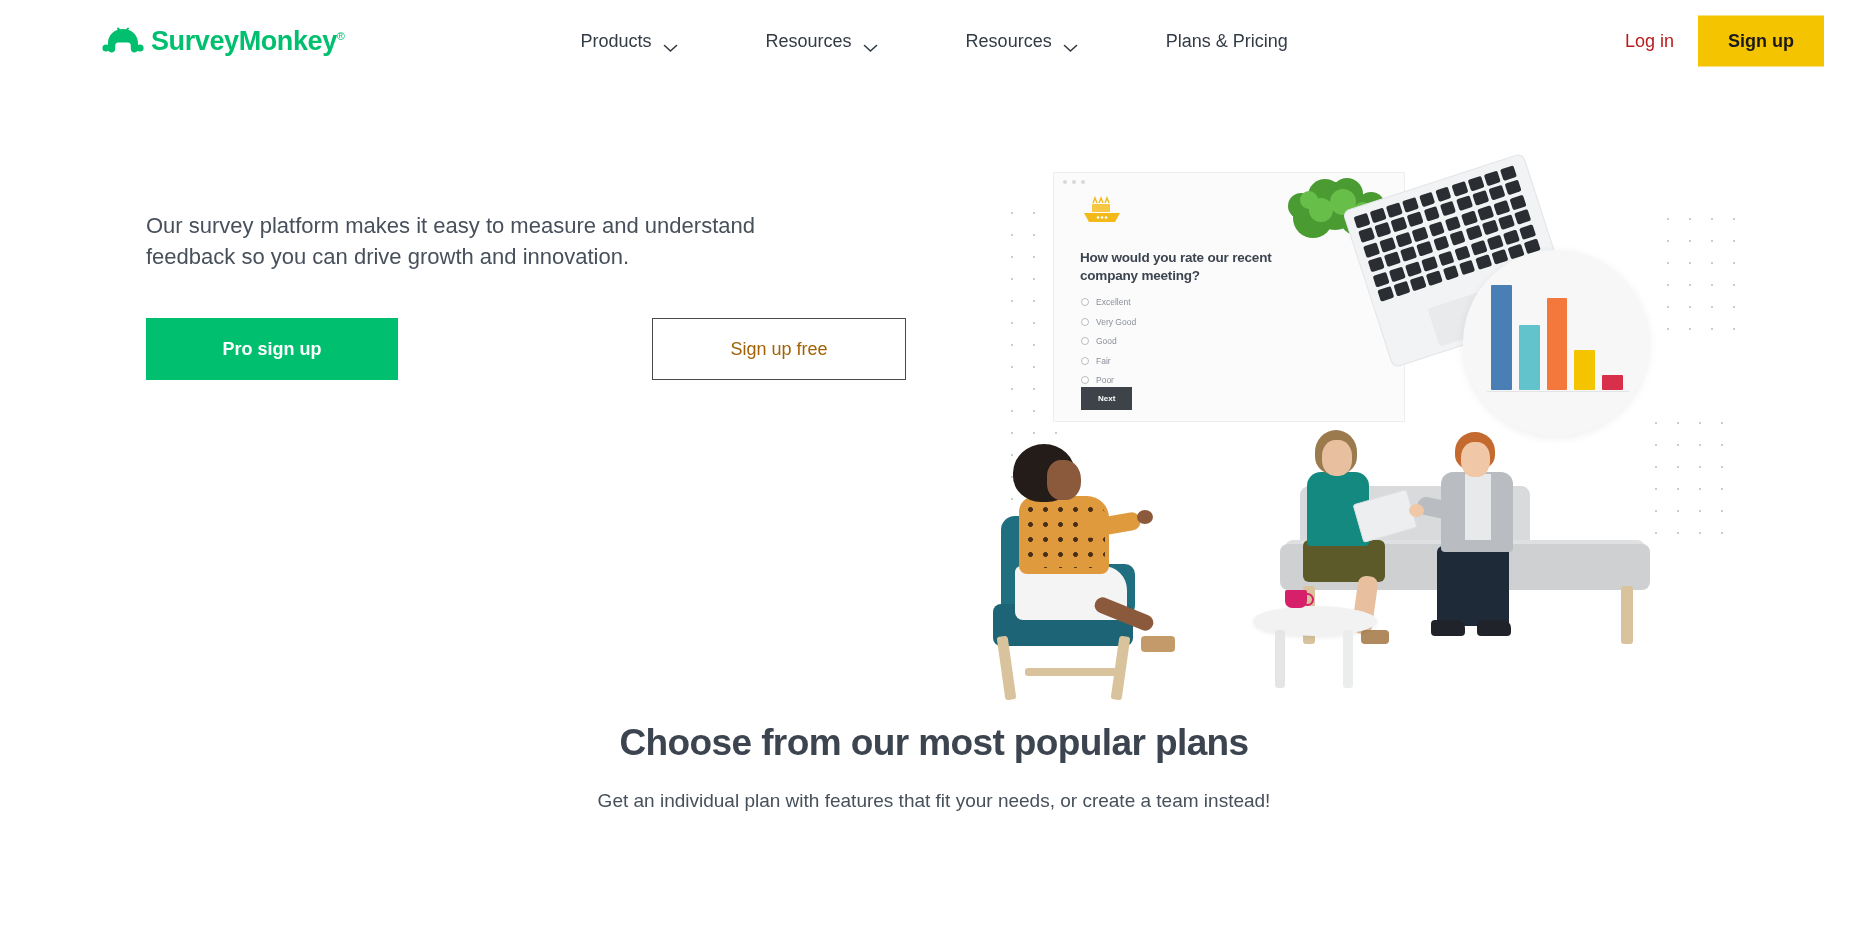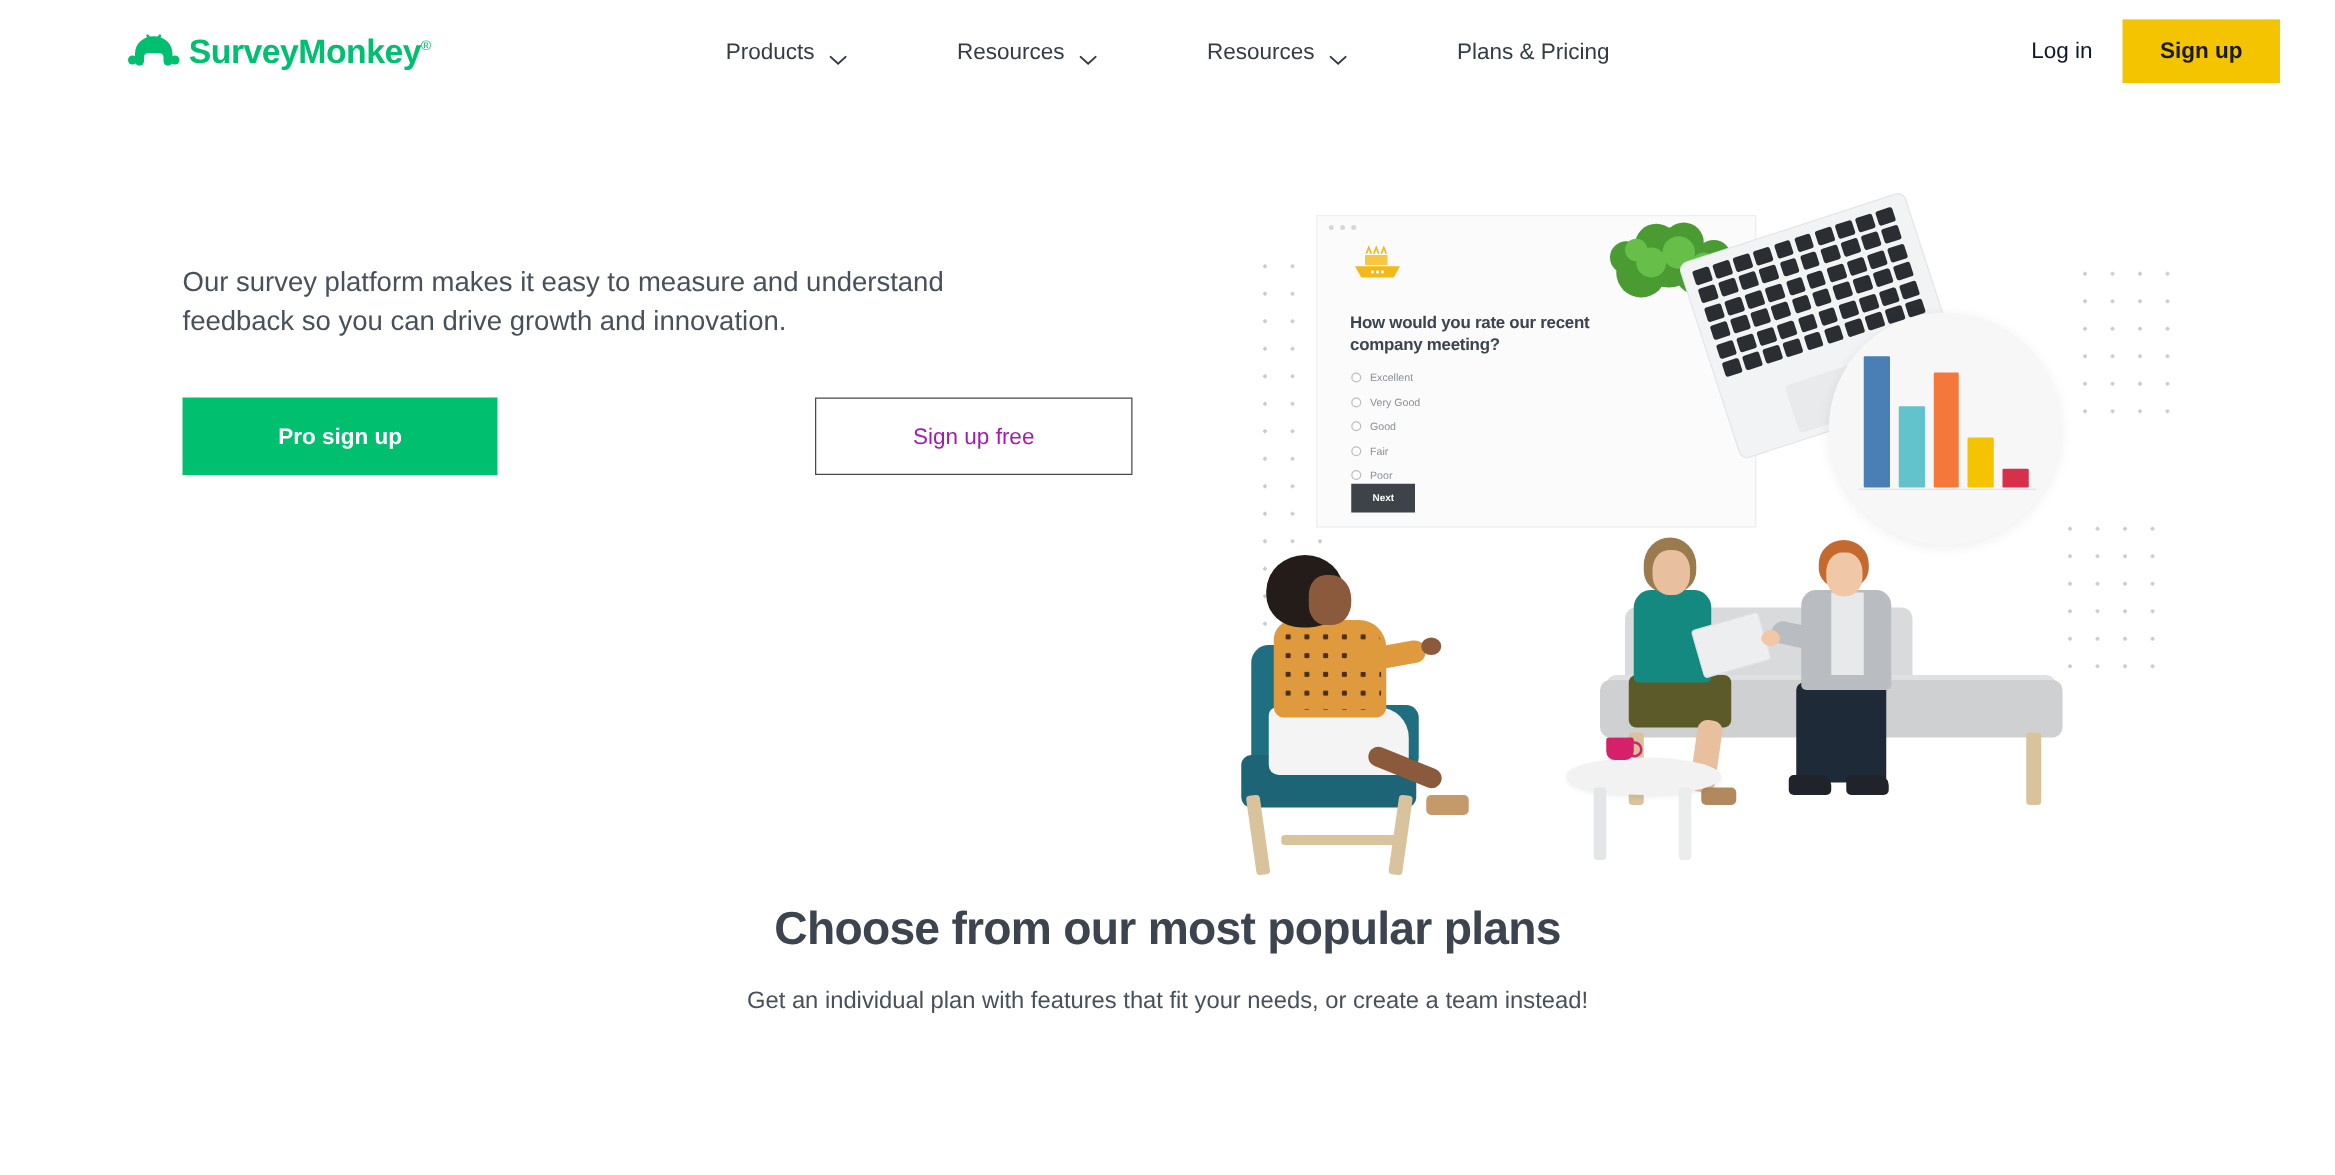--- a/index.html
+++ b/index.html
@@ -66,21 +66,21 @@
     position:absolute;
     right:44px;
     top:50%;
     transform:translateY(-50%);
     display:flex;
     align-items:center;
     gap:0px;
   }
   .login-link {
     font-size:18px;
-    color:#0f172a;
+    color:#b91c1c;
     padding:10px 24px;
     cursor:pointer;
     white-space:nowrap;
   }
   .signup-btn {
     background:#f5c400;
     color:#1a1a1a;
     font-size:18px;
     font-weight:700;
     border:none;
@@ -128,21 +128,21 @@
     font-size:18px;
     font-weight:700;
     border:none;
     width:252px;
     height:62px;
     cursor:pointer;
     font-family:"Liberation Sans", sans-serif;
   }
   .btn-free {
     background:#ffffff;
-    color:#a21caf;
+    color:#a16207;
     font-size:18px;
     font-weight:400;
     border:1px solid #4a4a4a;
     width:254px;
     height:62px;
     cursor:pointer;
     font-family:"Liberation Sans", sans-serif;
   }
 
   

